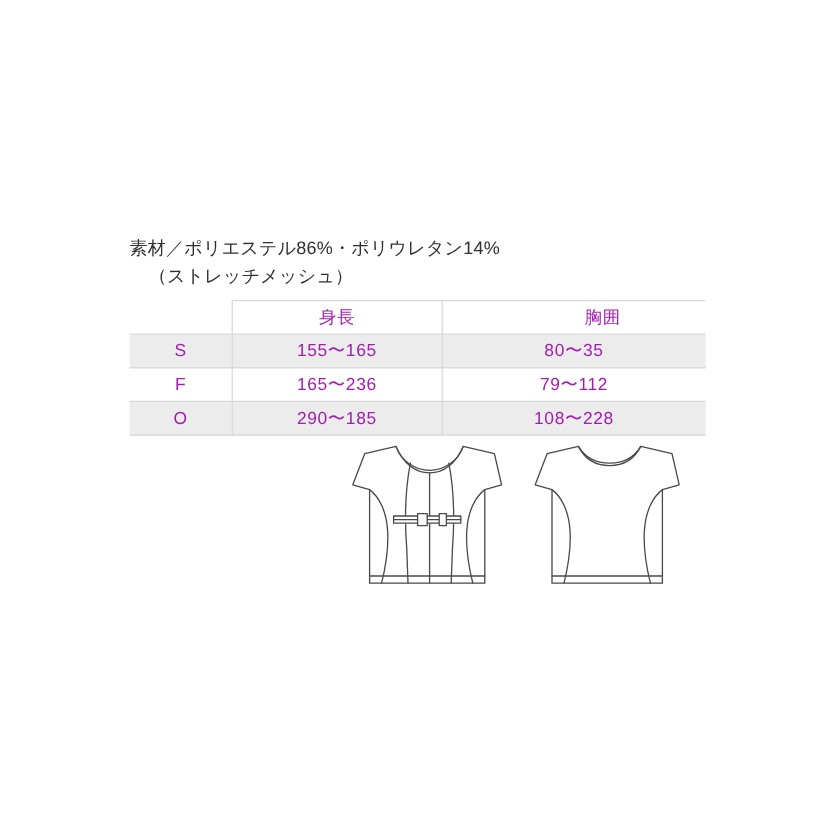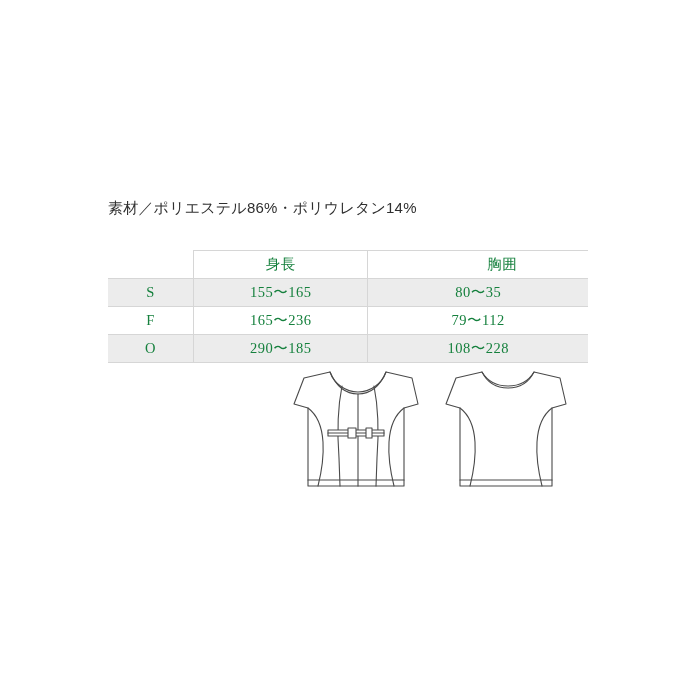--- a/index.html
+++ b/index.html
@@ -40,22 +40,21 @@
   }
 
   
   .size-table {
     position: absolute;
     left: 108px;
     top: 250px;
     width: 480px;
     border-collapse: collapse;
     font-size: 14.5px;
-    color: #15803d;
-    font-family: Liberation Serif, serif;
+    color: #a21caf;
   }
   .size-table td, .size-table th {
     border: 1px solid #d6d6d6;
     height: 27px;
     text-align: center;
     font-weight: normal;
     padding: 0;
     letter-spacing: 0.5px;
   }
   .size-table thead th {
@@ -110,20 +109,21 @@
     display: block;
   }
 </style>
 </head>
 <body>
 
 <div class="page">
 
   <div class="material-block">
     <div class="material-line-1">素材／ポリエステル86%・ポリウレタン14%</div>
+    <div class="material-line-2">（ストレッチメッシュ）</div>
   </div>
 
   <table class="size-table">
     <thead>
       <tr>
         <th class="corner"></th>
         <th class="val-col">身長</th>
         <th class="val-col">胸囲</th>
       </tr>
     </thead>

